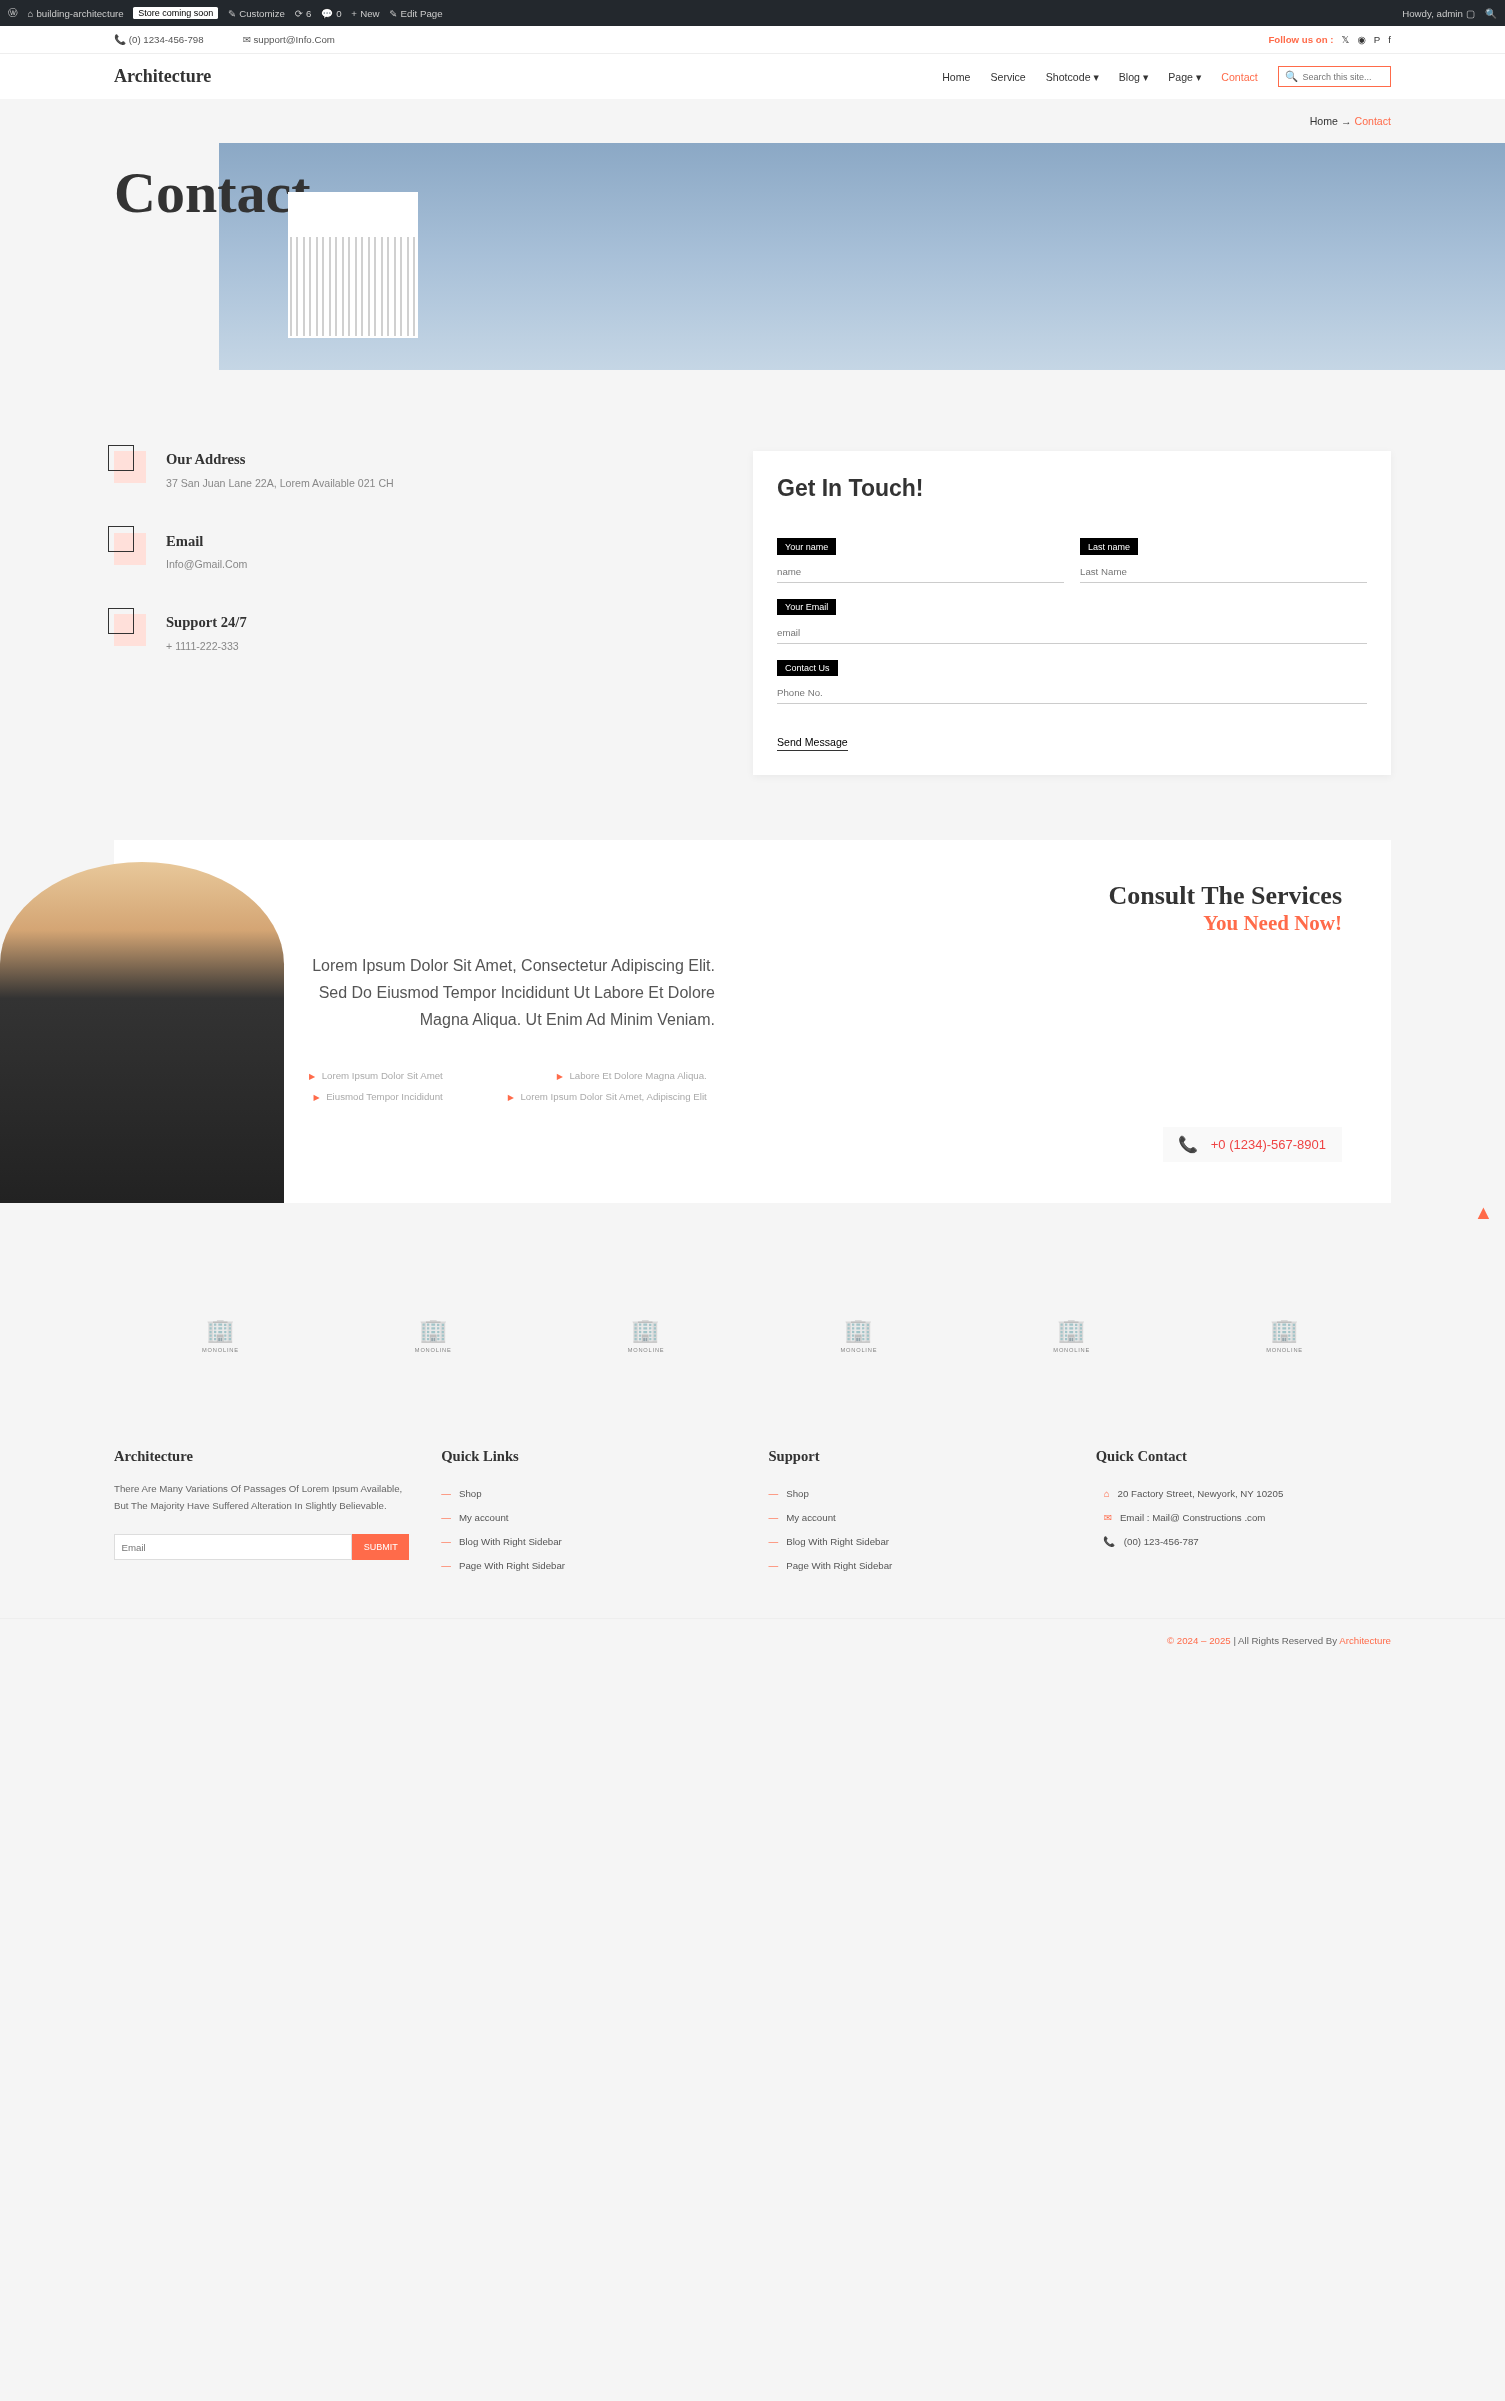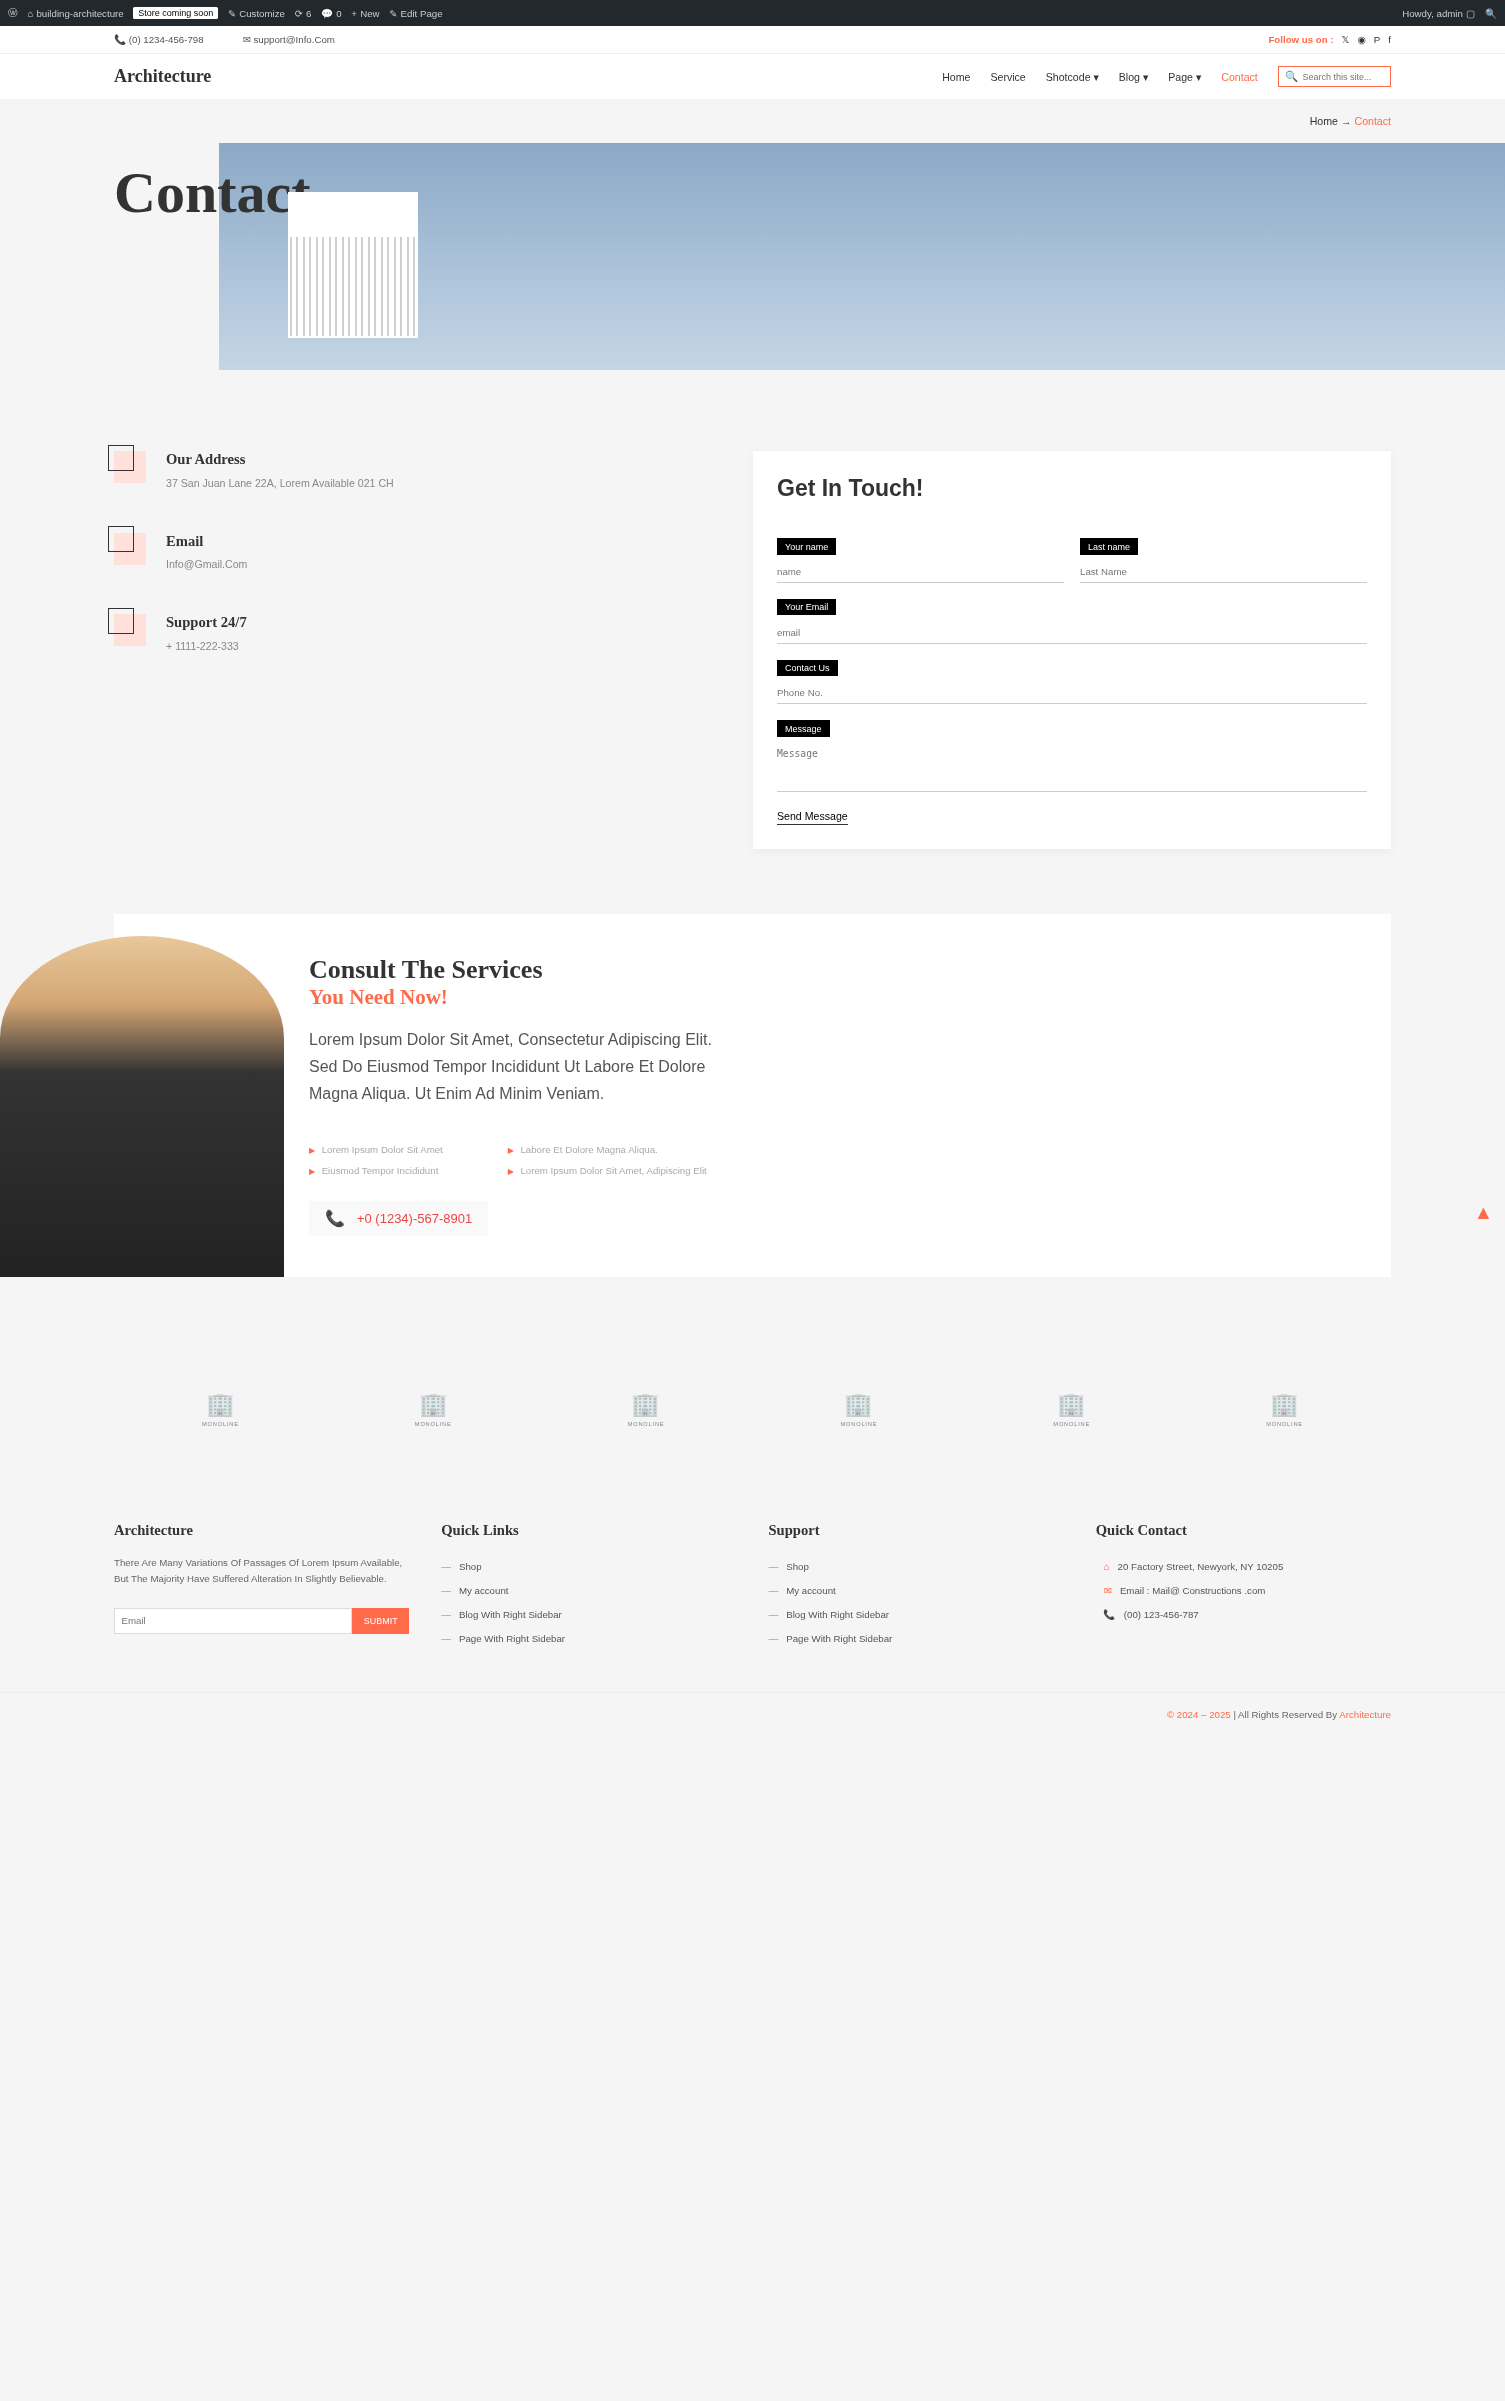--- a/index.html
+++ b/index.html
@@ -37,21 +37,21 @@
 .info-text h3 { font-family: Georgia, serif; font-size: 14.6px; margin-bottom: 6.5px; }
 .info-text p { color: #888; font-size: 10.6px; line-height: 1.6; }
 .form-box { flex: 1; background: #fff; padding: 24px; box-shadow: 0 1.6px 8px rgba(0,0,0,0.05); }
 .form-box h2 { font-family: Liberation Sans, sans-serif; font-size: 23px; margin-bottom: 36px; }
 .form-row { display: flex; gap: 16px; margin-bottom: 16px; }
 .form-field { flex: 1; }
 .form-label { background: #000; color: #fff; padding: 3.2px 8px; font-size: 9px; display: inline-block; margin-bottom: 6.5px; }
 .form-input { width: 100%; border: none; border-bottom: 0.8px solid #ccc; padding: 4.9px 0; outline: none; font-size: 9.7px; }
 .form-textarea { width: 100%; border: none; border-bottom: 0.8px solid #ccc; padding: 4.9px 0; outline: none; font-size: 9.7px; height: 49px; resize: none; }
 .send-btn { background: none; border: none; border-bottom: 1.6px solid #333; padding-bottom: 1.6px; font-size: 10.6px; cursor: pointer; margin-top: 16px; }
-.consult { background: #fff; margin: 0 114px; padding: 41px 49px 41px 195px; position: relative; margin-bottom: 65px; }
+.consult { background: #fff; margin: 0 114px; padding: 41px 49px 41px 195px; position: relative; margin-bottom: 65px; text-align: right; }
 .consult-img { position: absolute; left: -114px; bottom: 0; width: 284px; height: 341px; background: linear-gradient(180deg, #e8c89a 0%, #d4a574 20%, #333 40%, #222 100%); border-radius: 50% 50% 0 0 / 30% 30% 0 0; }
 .consult h2 { font-family: Georgia, serif; font-size: 26px; }
 .consult h3 { font-family: Georgia, serif; font-size: 21px; color: #ff6b4a; margin-bottom: 16px; }
 .consult p { color: #555; font-size: 16px; line-height: 1.7; margin-bottom: 32px; max-width: 406px; }
 .consult-lists { display: flex; gap: 65px; margin-bottom: 20px; }
 .consult-lists ul { list-style: none; }
 .consult-lists li { color: #aaa; font-size: 9.7px; padding: 4.9px 0; }
 .consult-lists li::before { content: '▶'; color: #ff6b4a; margin-right: 6.5px; font-size: 8px; }
 .phone-box { display: inline-flex; align-items: center; gap: 12px; background: #f9f9f9; padding: 8px 16px; }
 .phone-icon { color: #ff6b4a; font-size: 16px; }
@@ -179,24 +179,20 @@
       </div>
     </div>
     <div class="form-field" style="margin-bottom:16px">
       <span class="form-label">Your Email</span>
       <input class="form-input" placeholder="email" style="">
     </div>
     <div class="form-field" style="margin-bottom:16px">
       <span class="form-label">Contact Us</span>
       <input class="form-input" placeholder="Phone No." style="">
     </div>
-    <div class="form-field">
-      <span class="form-label">Message</span>
-      <textarea class="form-textarea" placeholder="Message" style=""></textarea>
-    </div>
     <button class="send-btn">Send Message</button>
   </div>
 </div>
 
 <div class="consult">
   <div class="consult-img"></div>
   <h2>Consult The Services</h2>
   <h3>You Need Now!</h3>
   <p>Lorem Ipsum Dolor Sit Amet, Consectetur Adipiscing Elit. Sed Do Eiusmod Tempor Incididunt Ut Labore Et Dolore Magna Aliqua. Ut Enim Ad Minim Veniam.</p>
   <div class="consult-lists">

